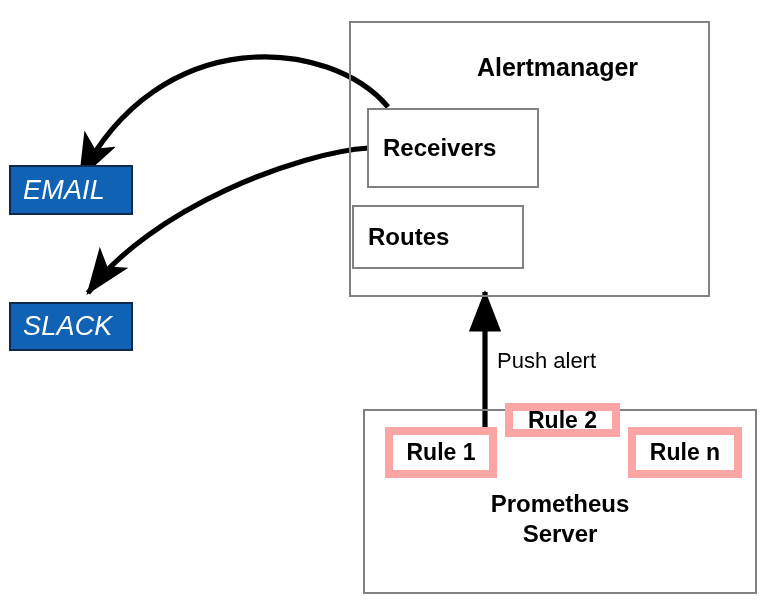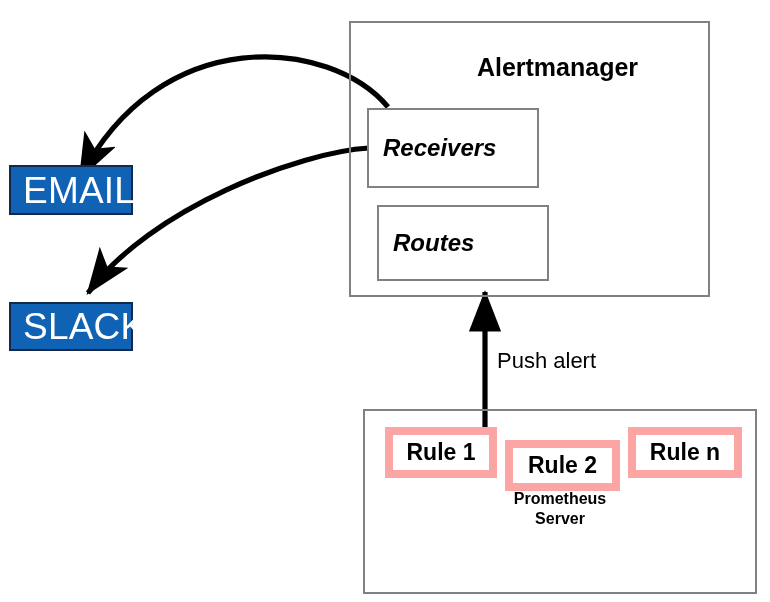--- a/index.html
+++ b/index.html
@@ -31,43 +31,43 @@
   }
   .container-box {
     border: 2px solid #7f8184;
     background: transparent;
   }
   .inner-box {
     border: 2px solid #7f8184;
     background: #ffffff;
     display: flex;
     align-items: center;
-    font-style: italic;
   }
   .rule-box {
     border: 8px solid #fca5a5;
     background: #ffffff;
     display: flex;
     align-items: center;
     justify-content: center;
   }
   .sink-box {
     border: 2px solid #13294b;
     background: #0f62b4;
     display: flex;
     align-items: center;
     padding-left: 12px;
   }
   .sink-label {
     color: #ffffff;
-    font-size: 37px;
+    font-size: 27px;
     font-weight: 400;
     letter-spacing: 0.2px;
     line-height: 1;
     white-space: nowrap;
+    font-style: italic;
   }
   .bold-label {
     font-weight: bold;
     color: #000000;
     white-space: nowrap;
     line-height: 1.15;
   }
   .title-label {
     position: absolute;
     font-size: 25px;
@@ -86,21 +86,21 @@
   }
   .edge-label {
     position: absolute;
     font-size: 22px;
     font-weight: normal;
     color: #000000;
     white-space: nowrap;
   }
   .server-title {
     position: absolute;
-    font-size: 16px;
+    font-size: 24px;
     font-weight: bold;
     color: #000000;
     text-align: center;
     line-height: 1.25;
     white-space: pre-line;
   }
 </style>
 </head>
 <body>
 
@@ -124,41 +124,41 @@
   </svg>
 
   <div class="node container-box" style="left:349px; top:21px; width:361px; height:276px;"></div>
 
   <div class="title-label" style="left:349px; top:53px; width:361px;">Alertmanager</div>
 
   <div class="node inner-box" style="left:367px; top:108px; width:172px; height:80px;">
     <span class="bold-label inner-title">Receivers</span>
   </div>
 
-  <div class="node inner-box" style="left:377px; top:205px; width:172px; height:76px;">
+  <div class="node inner-box" style="left:352px; top:205px; width:172px; height:64px;">
     <span class="bold-label inner-title">Routes</span>
   </div>
 
   <div class="node sink-box" style="left:9px; top:165px; width:124px; height:50px;">
     <span class="sink-label">EMAIL</span>
   </div>
 
   <div class="node sink-box" style="left:9px; top:302px; width:124px; height:49px;">
     <span class="sink-label">SLACK</span>
   </div>
 
   <div class="edge-label" style="left:497px; top:348px;">Push alert</div>
 
   <div class="node container-box" style="left:363px; top:409px; width:394px; height:185px;"></div>
 
   <div class="node rule-box" style="left:385px; top:427px; width:112px; height:51px;">
     <span class="bold-label rule-title">Rule 1</span>
   </div>
 
-  <div class="node rule-box" style="left:505px; top:440px; width:115px; height:51px;">
+  <div class="node rule-box" style="left:505px; top:403px; width:115px; height:34px;">
     <span class="bold-label rule-title">Rule 2</span>
   </div>
 
   <div class="node rule-box" style="left:628px; top:427px; width:114px; height:51px;">
     <span class="bold-label rule-title">Rule n</span>
   </div>
 
   <div class="server-title" style="left:363px; top:489px; width:394px;">Prometheus
 Server</div>
 

